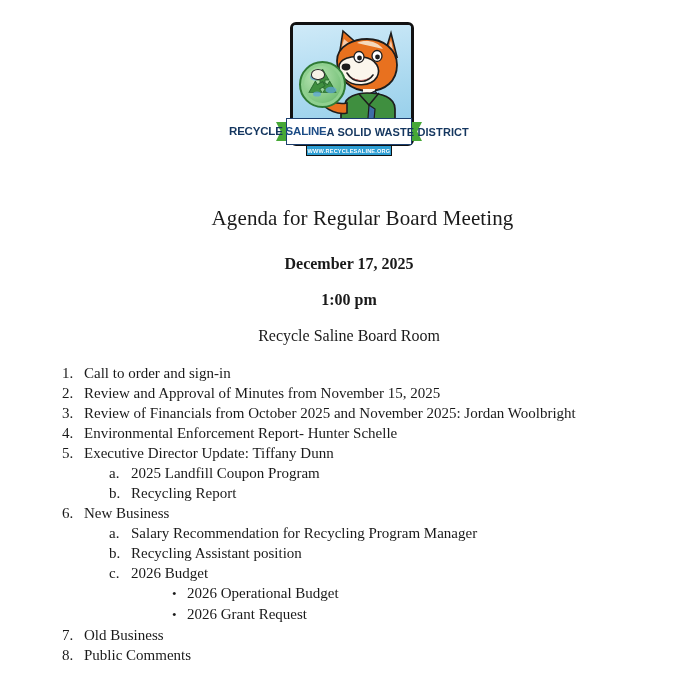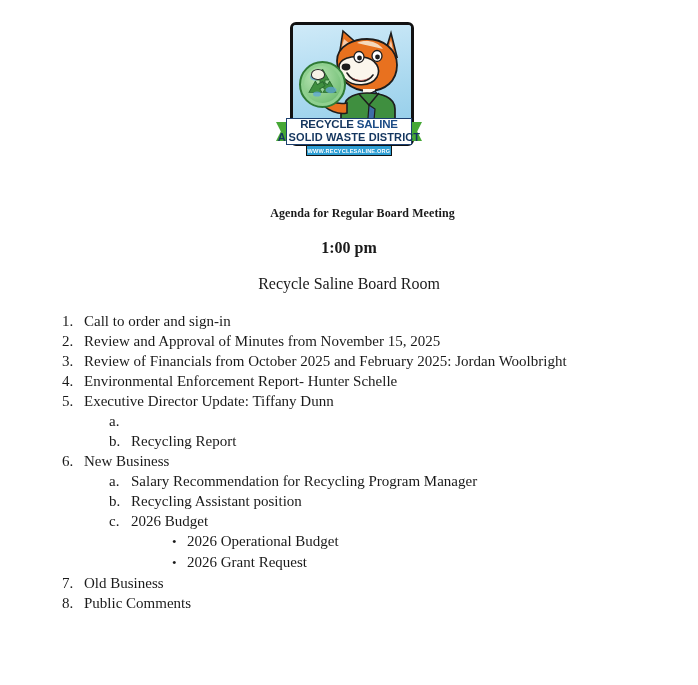--- a/index.html
+++ b/index.html
@@ -101,23 +101,23 @@
   .ribbon-main {
     position: absolute;
     left: 10px;
     top: 0;
     width: 126px;
     height: 27px;
     background: #ffffff;
     border: 1.6px solid #1c3f6e;
     box-sizing: border-box;
     display: flex;
-    flex-direction: column;
+    flex-direction: row;
     align-items: center;
-    justify-content: flex-start;
+    justify-content: center;
     line-height: 1;
   }
   .ribbon-line1 {
     font-family: "Liberation Sans", sans-serif;
     font-size: 11.5px;
     font-weight: bold;
     color: #14365f;
     letter-spacing: -0.2px;
     white-space: nowrap;
   }
@@ -152,22 +152,22 @@
     letter-spacing: 0.2px;
     white-space: nowrap;
   }
 
   
   #heading-block {
     text-align: center;
     margin-top: 44px;
   }
   .h-title {
-    font-size: 12px;
-    font-weight: bold;
+    font-size: 21px;
+    font-weight: normal;
     letter-spacing: 0.1px;
     padding-left: 27px;
   }
   .h-date {
     font-size: 16px;
     font-weight: bold;
     margin-top: 24px;
   }
   .h-time {
     font-size: 16px;
@@ -278,47 +278,49 @@
 
     <div class="urlbar">
       <span>WWW.RECYCLESALINE.ORG</span>
     </div>
 
   </div>
 </div>
 
 <div id="heading-block">
   <div class="h-title">Agenda for Regular Board Meeting</div>
+  <div class="h-date">December 17, 2025</div>
   <div class="h-time">1:00 pm</div>
   <div class="h-place">Recycle Saline Board Room</div>
 </div>
 
 <div id="agenda">
     <div class="row lvl1">
       <span class="marker">1.</span>
       <span class="txt">Call to order and sign-in</span>
     </div>
     <div class="row lvl1">
       <span class="marker">2.</span>
       <span class="txt">Review and Approval of Minutes from November 15, 2025</span>
     </div>
     <div class="row lvl1">
       <span class="marker">3.</span>
-      <span class="txt">Review of Financials from October 2025 and February 2025: Jordan Woolbright</span>
+      <span class="txt">Review of Financials from October 2025 and November 2025: Jordan Woolbright</span>
     </div>
     <div class="row lvl1">
       <span class="marker">4.</span>
       <span class="txt">Environmental Enforcement Report- Hunter Schelle</span>
     </div>
     <div class="row lvl1">
       <span class="marker">5.</span>
       <span class="txt">Executive Director Update: Tiffany Dunn</span>
     </div>
     <div class="row lvl2">
       <span class="marker">a.</span>
+      <span class="txt">2025 Landfill Coupon Program</span>
     </div>
     <div class="row lvl2">
       <span class="marker">b.</span>
       <span class="txt">Recycling Report</span>
     </div>
     <div class="row lvl1">
       <span class="marker">6.</span>
       <span class="txt">New Business</span>
     </div>
     <div class="row lvl2">

